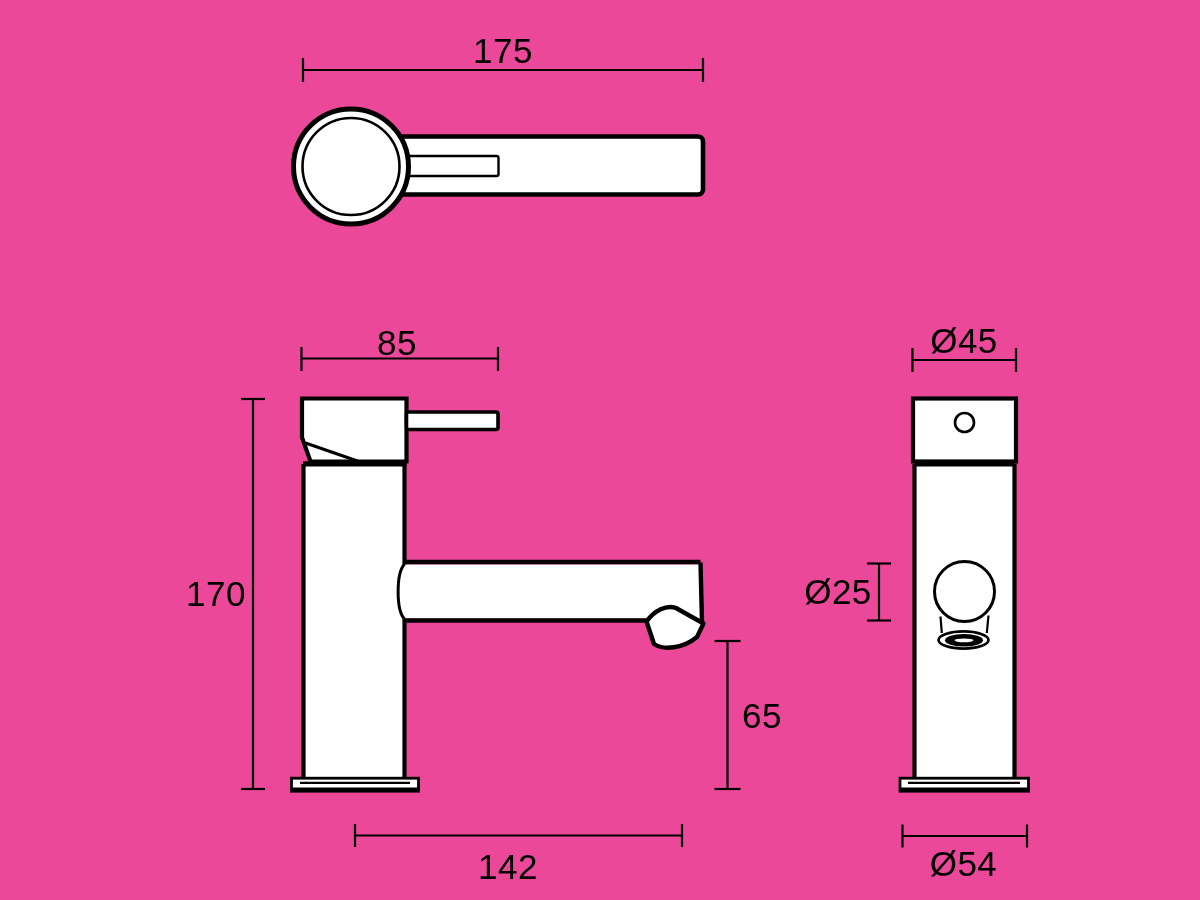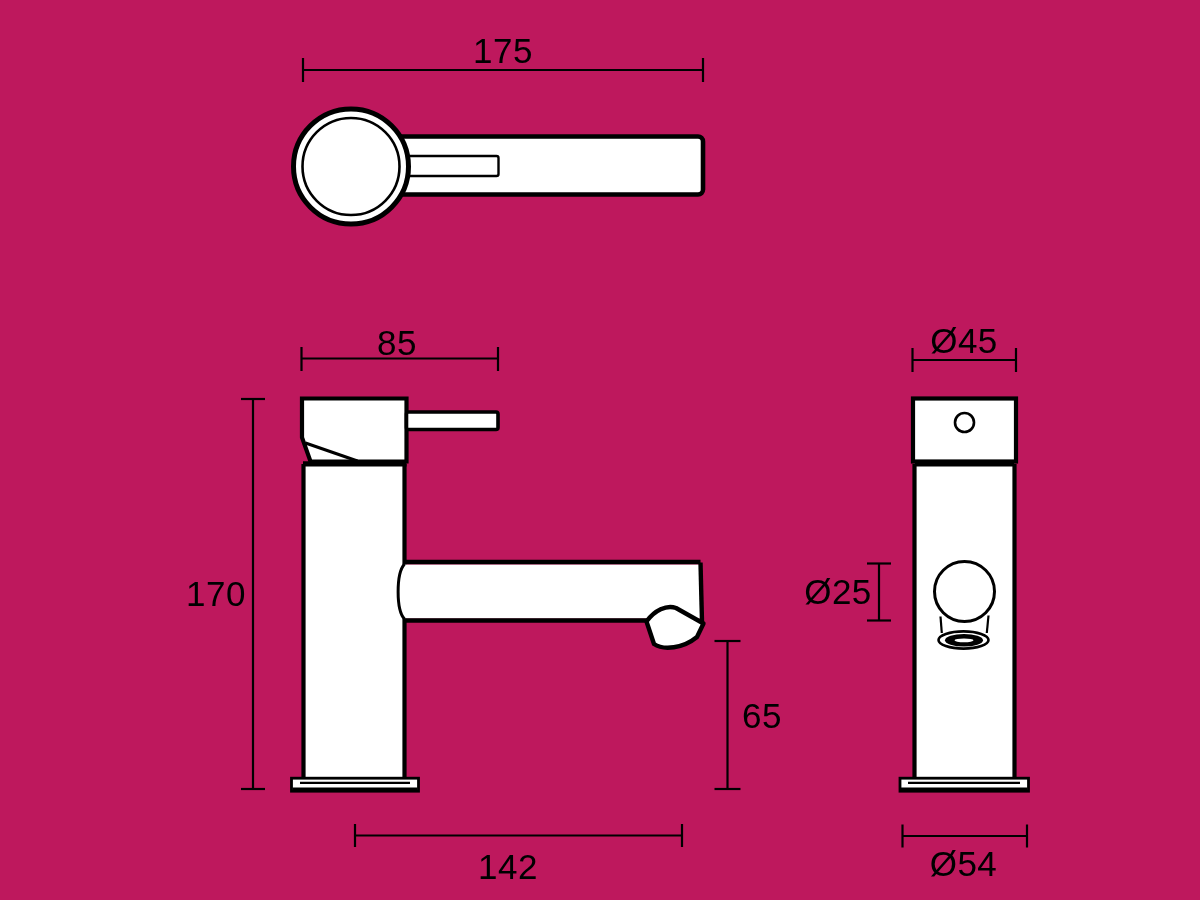--- a/index.html
+++ b/index.html
@@ -1,16 +1,16 @@
 <!DOCTYPE html>
 <html><head>
 <meta charset="utf-8">
 <style>
   html,body{margin:0;padding:0;background:#ffffff;}
-  .sheet{position:relative;width:1200px;height:900px;background:#be185d;overflow:hidden;}
+  .sheet{position:relative;width:1200px;height:900px;background:#ec4899;overflow:hidden;}
   svg{display:block;}
   text.dim{
     font-family:"Liberation Sans","DejaVu Sans",sans-serif;
     font-size:35px;
     fill:#000000;
     letter-spacing:0.5px;
   }
 </style>
 </head>
 <body>

